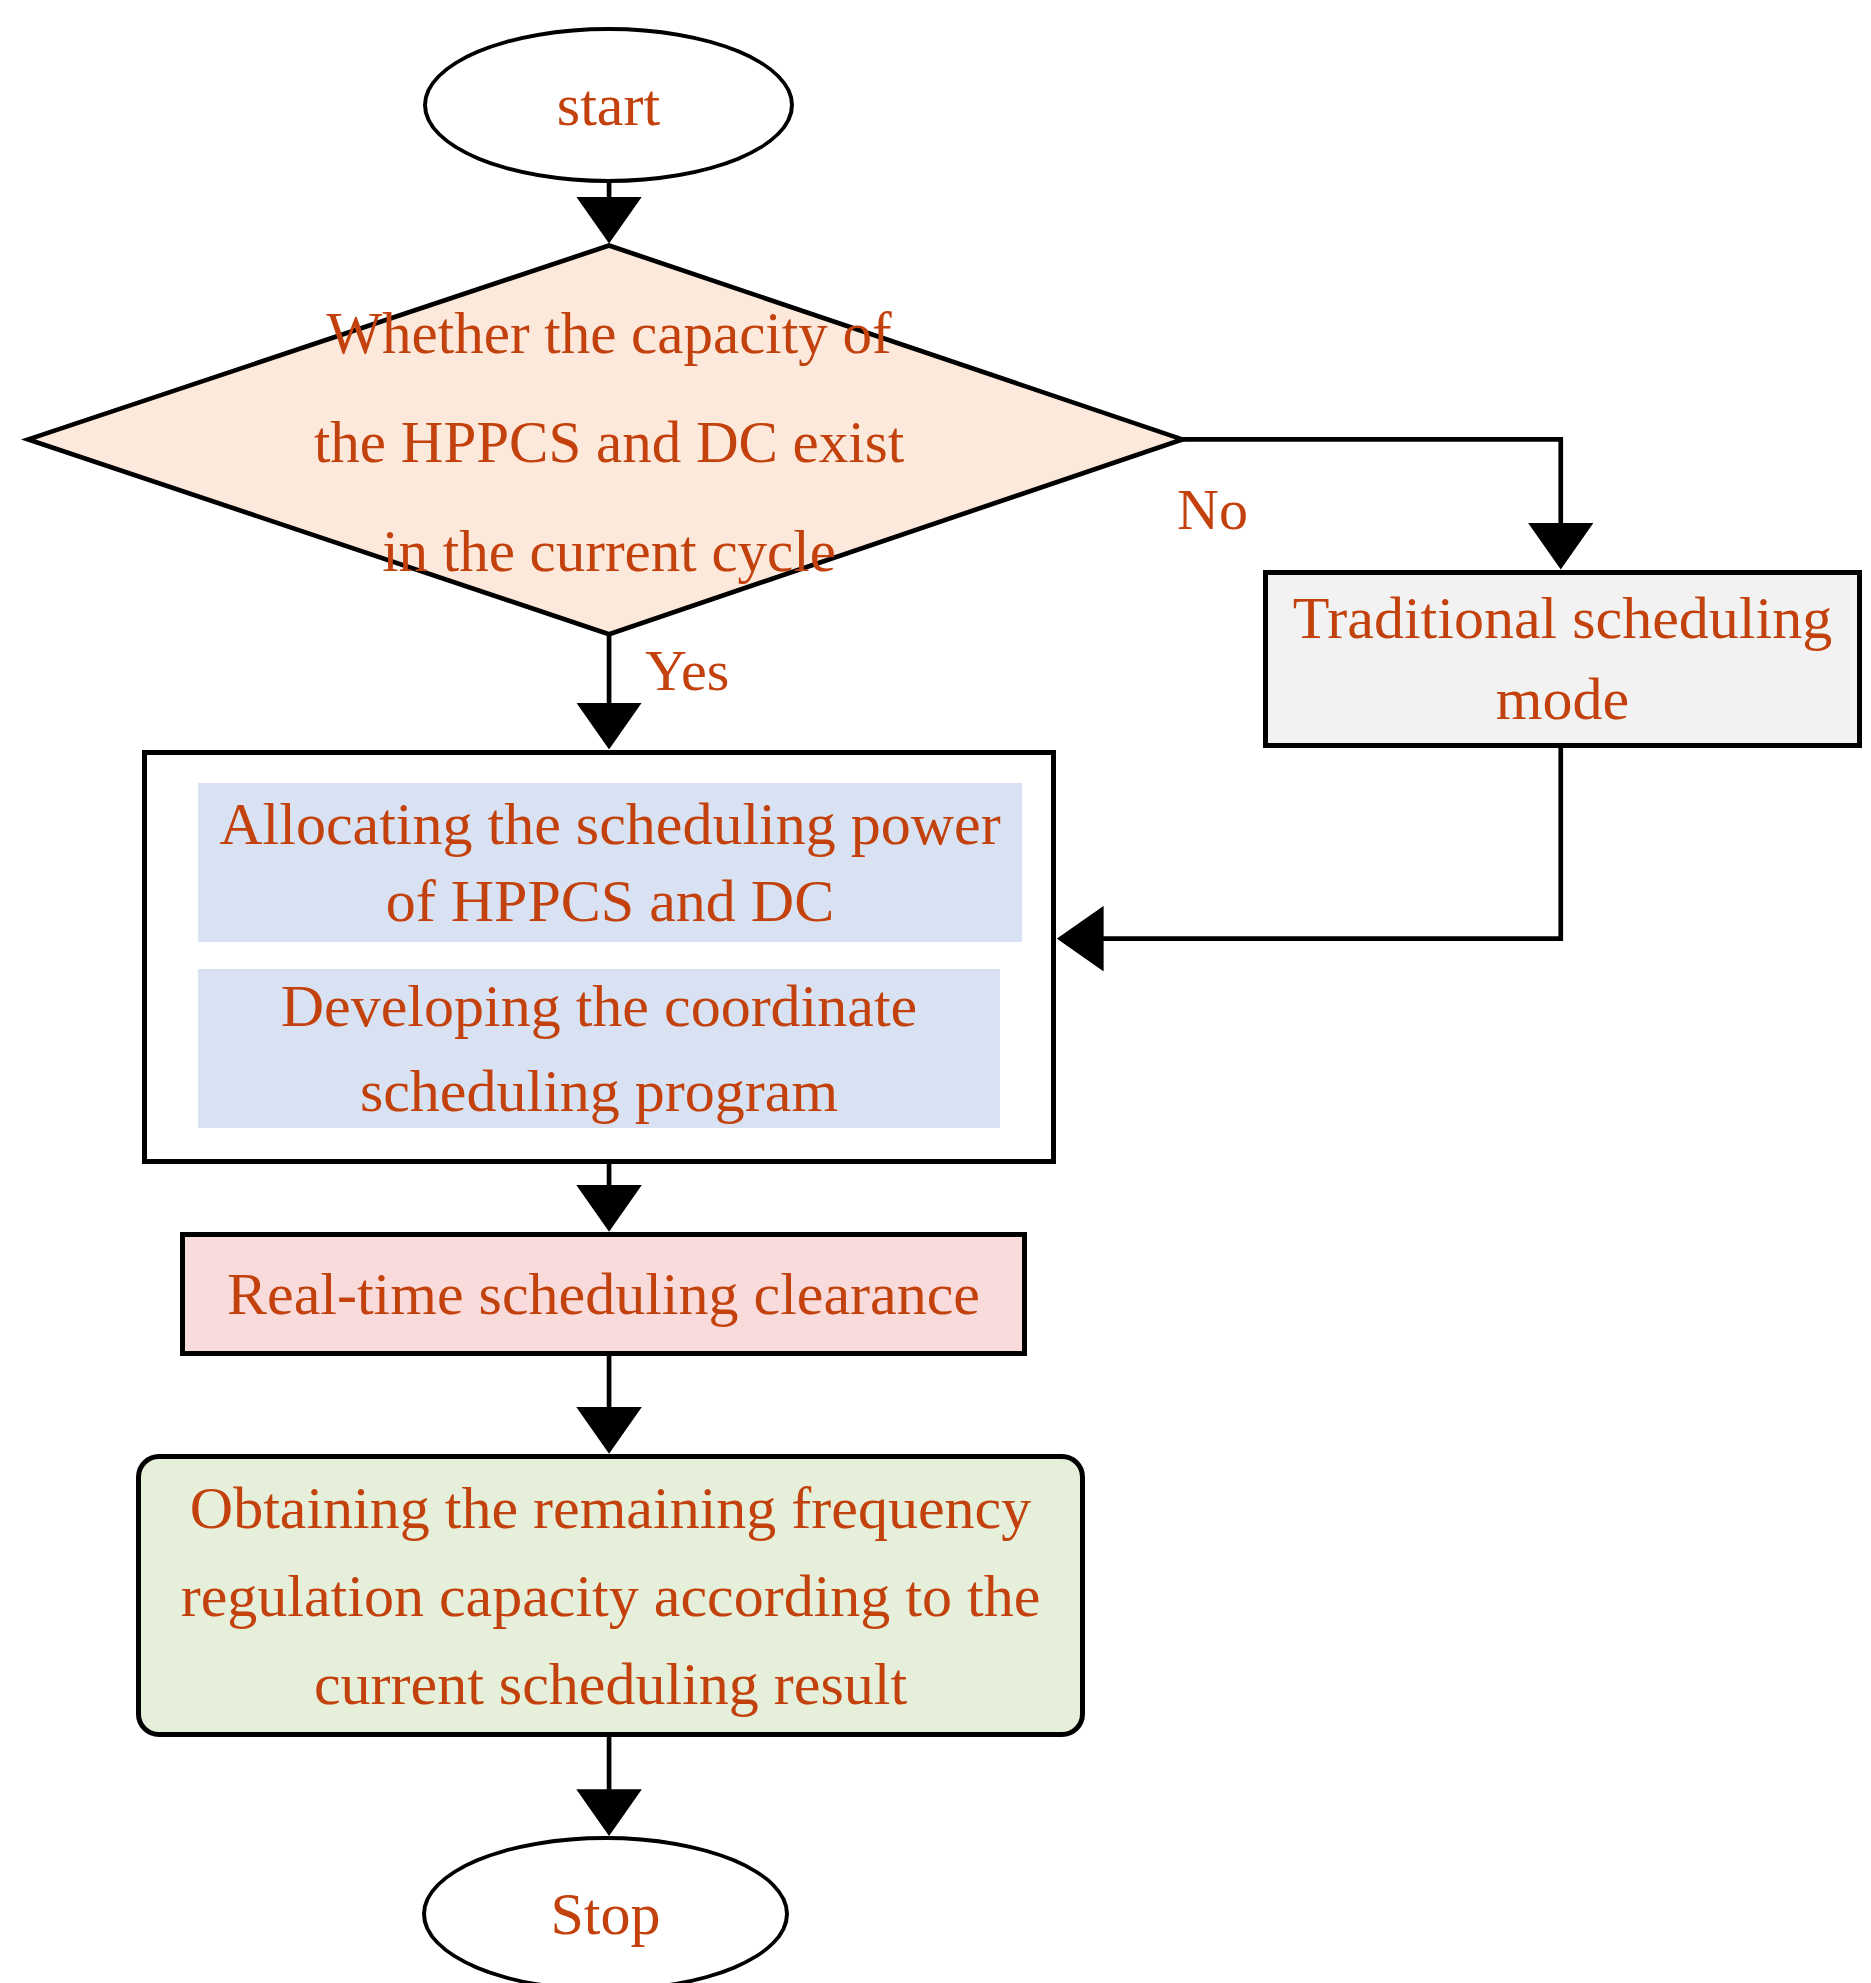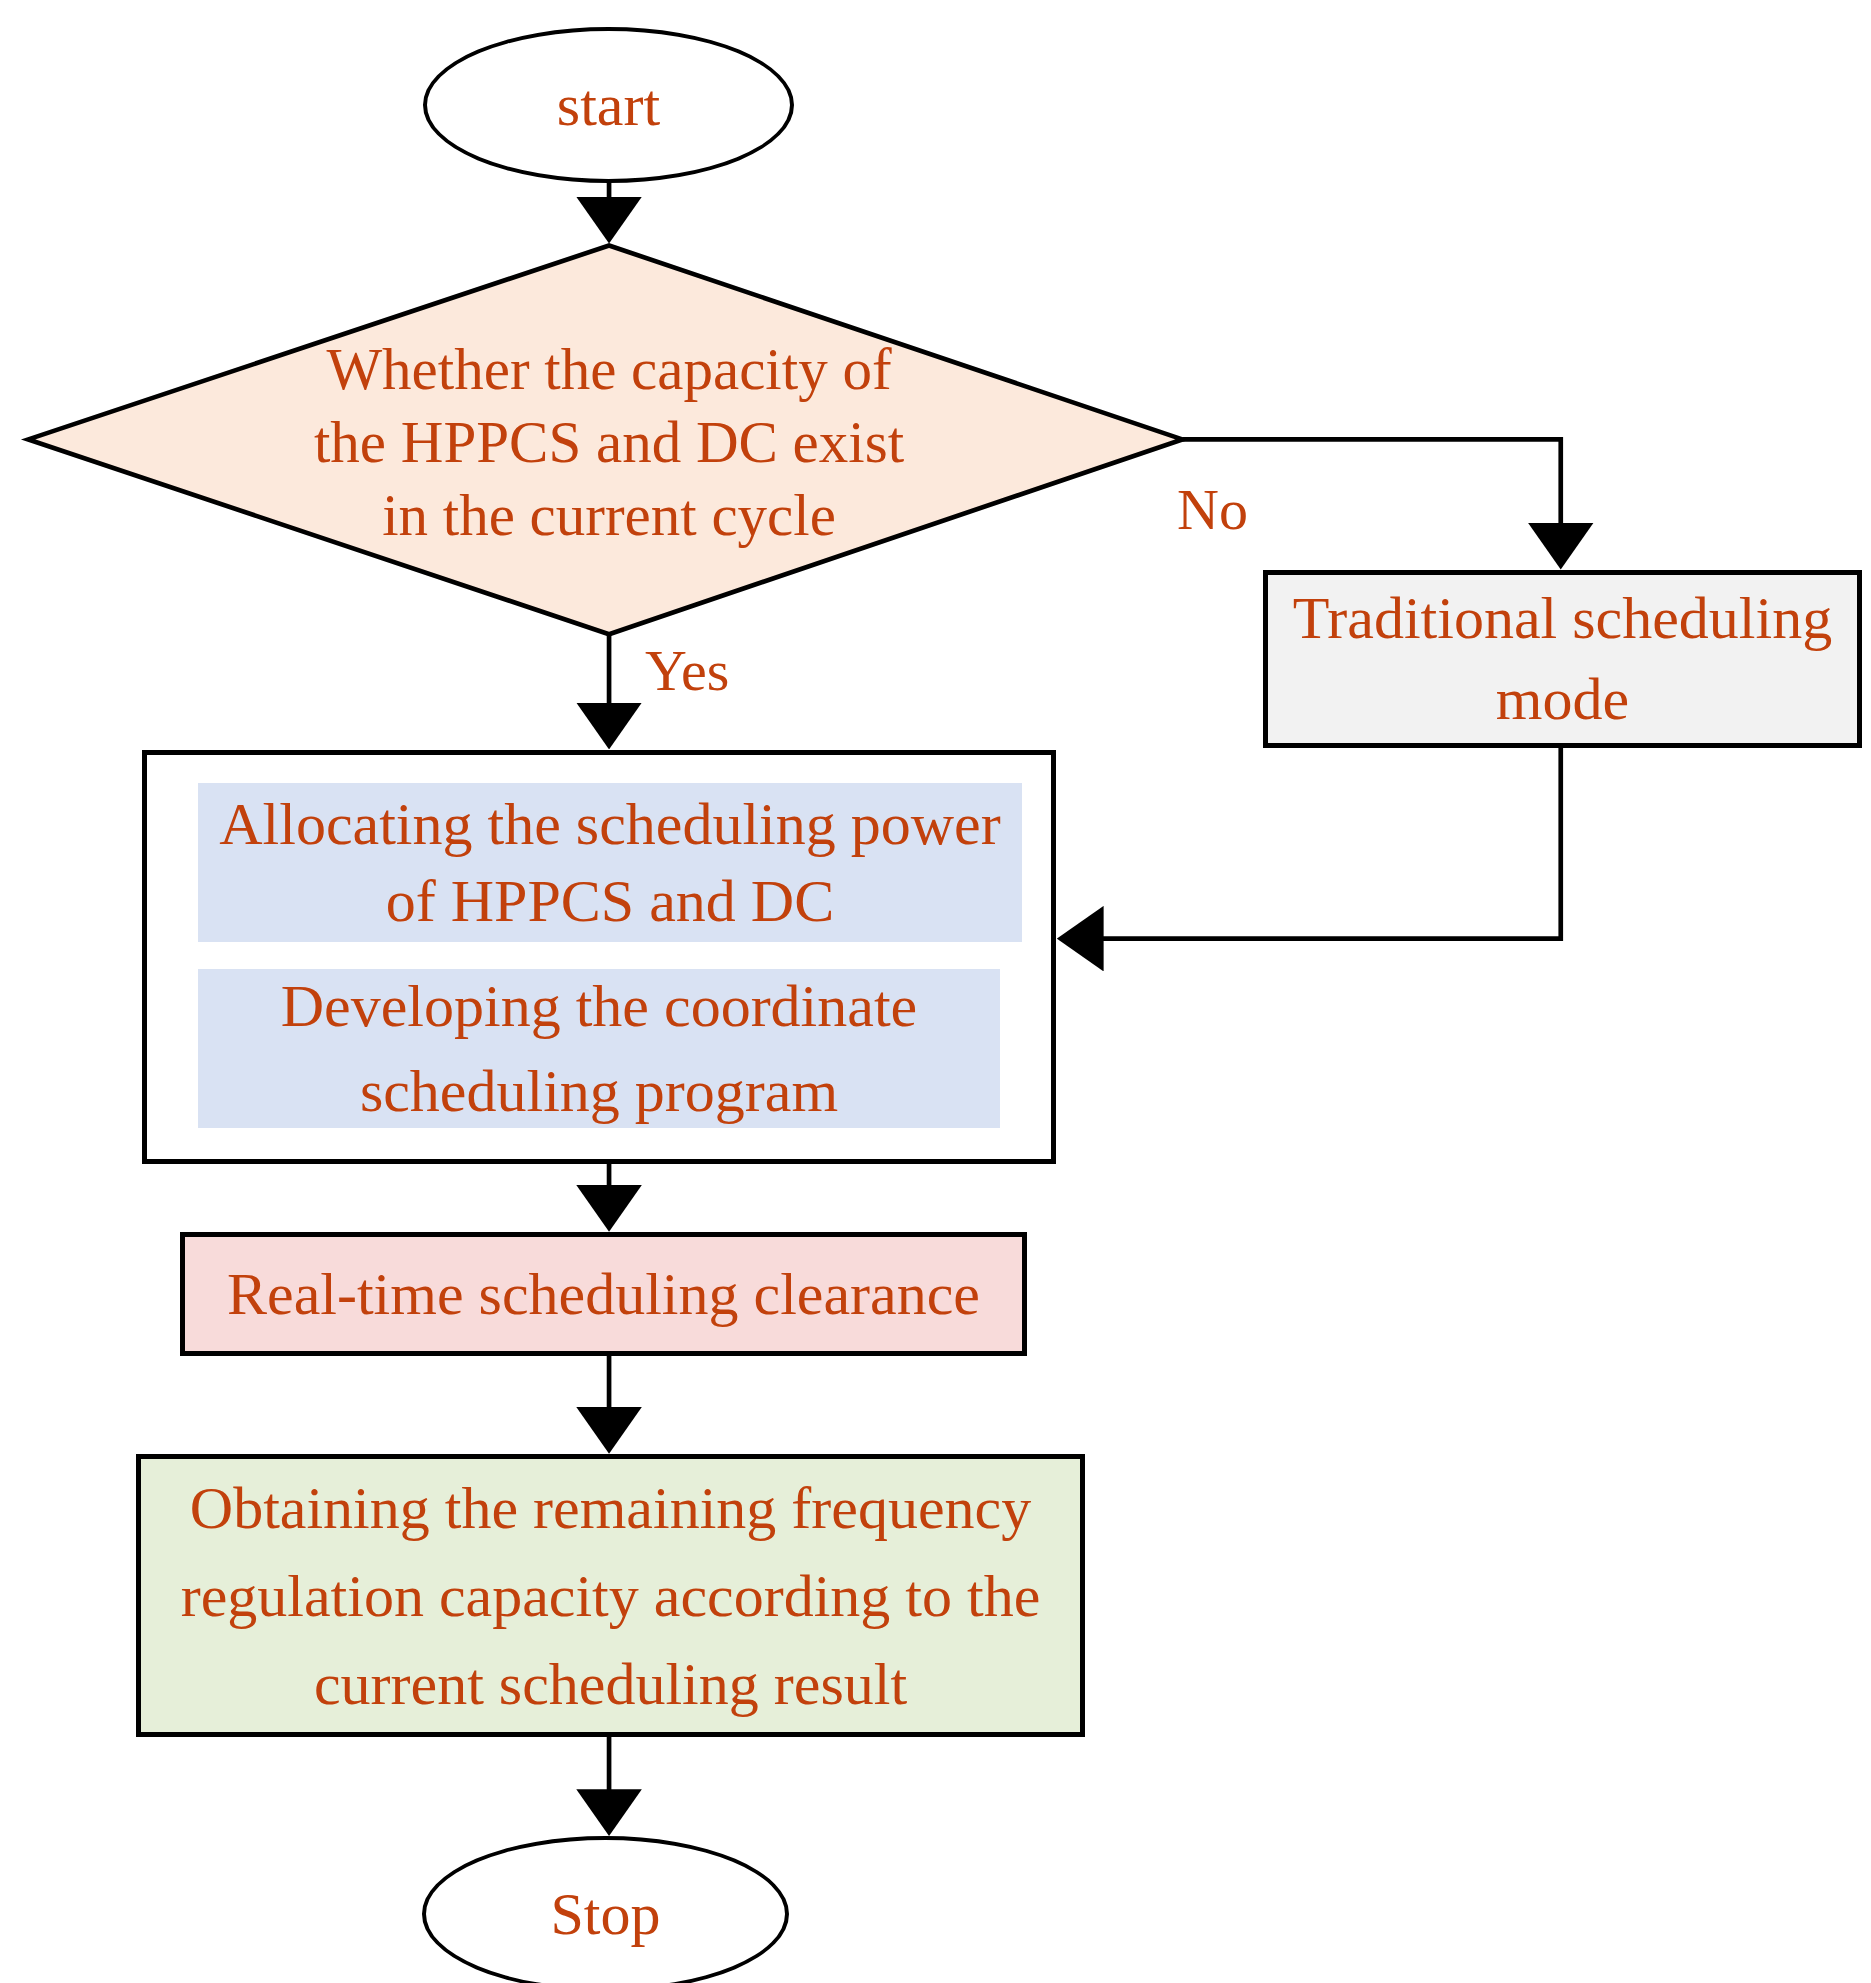--- a/index.html
+++ b/index.html
@@ -23,24 +23,24 @@
   }
   .rect{border:5.6px solid #000;}
   .traditional{background:#F2F2F2;line-height:81px;}
   .bigbox{background:#ffffff;}
   .inner{
     position:absolute;box-sizing:border-box;background:#D9E2F3;
     display:flex;flex-direction:column;align-items:center;justify-content:center;
     text-align:center;font-size:60px;line-height:77px;
   }
   .clearance{background:#F8DBDA;}
-  .obtaining{background:#E6EFD9;line-height:88px;}
+  .obtaining{background:#E6EFD9;line-height:88px;border-radius:23px;}
   .decision-text{
     position:absolute;display:flex;flex-direction:column;align-items:center;justify-content:center;
-    text-align:center;font-size:59px;line-height:73px;background:transparent;
+    text-align:center;font-size:59px;line-height:73px;background:transparent;gap:36px;
   }
   .edge-label{position:absolute;font-size:58px;line-height:1;}
   .line{display:block;}
 </style>
 </head>
 <body>
 
 <div class="canvas">
 
   <svg class="connectors" viewBox="0 0 1997 2117" xmlns="http://www.w3.org/2000/svg">

